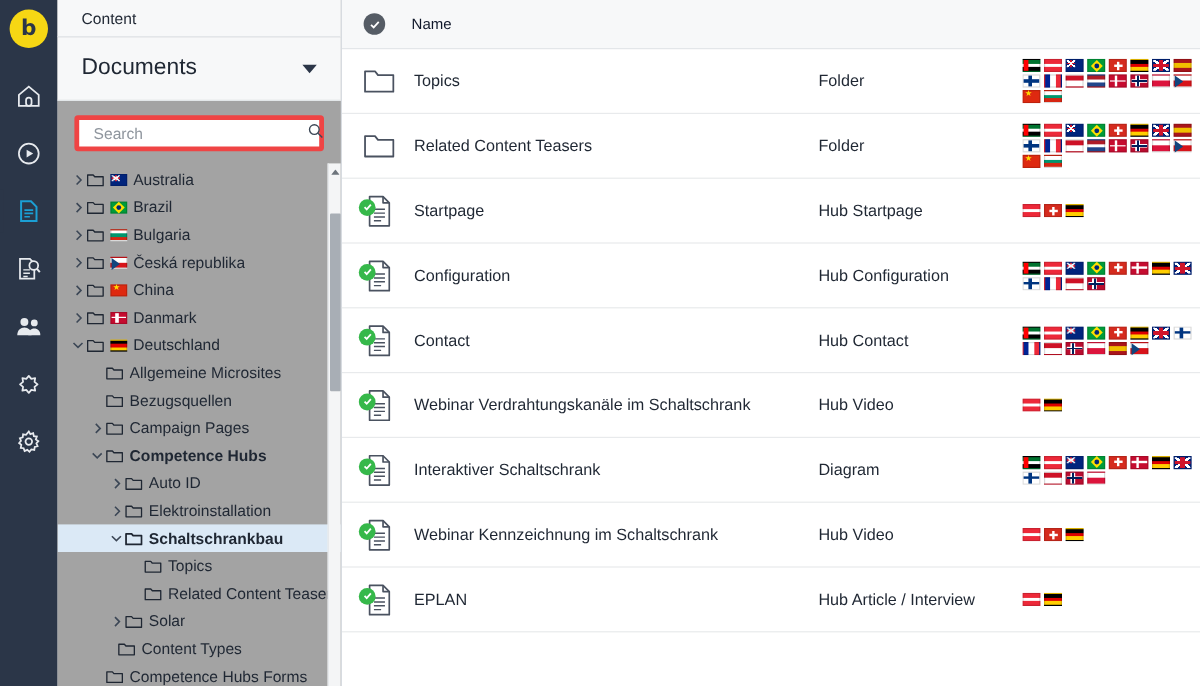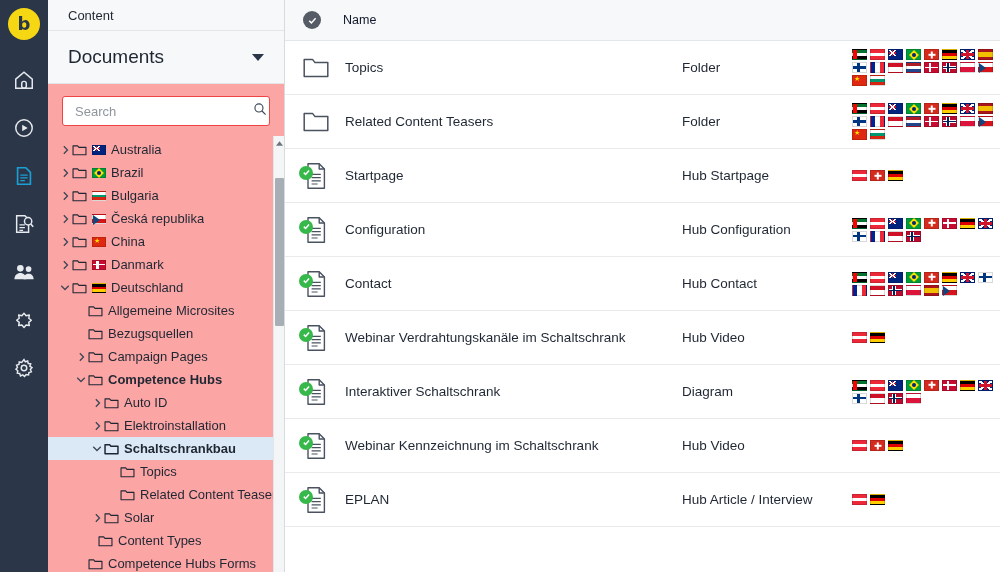--- a/index.html
+++ b/index.html
@@ -41,21 +41,21 @@
   .rail-item svg { display: block; }
   .rail-item.active::before {
     content: ""; position: absolute; left: 0; top: 6px;
     width: 3px; height: 36px; background: #2b3648;
   }
 
   
   .tree-panel {
     width: 237px; flex: 0 0 237px;
     height: 572px;
-    background: #fca5a5;
+    background: #a3a3a3;
     border-right: 1px solid #d7dbe0;
     display: flex; flex-direction: column;
     position: relative;
   }
   .panel-topbar {
     height: 31px;
     background: #f7f8f9;
     border-bottom: 1px solid #e3e6e9;
     display: flex; align-items: center;
     padding-left: 20px;
@@ -74,21 +74,21 @@
   }
   .caret-down {
     width: 0; height: 0;
     border-left: 6px solid transparent;
     border-right: 6px solid transparent;
     border-top: 7px solid #2b3648;
     margin-right: 4px;
   }
   .search-wrap { padding: 12px 14px 10px 14px; }
   .search-box {
-    height: 30px; border: 1px solid #ef4444; border-radius: 3px;
+    height: 30px; border: 4px solid #ef4444; border-radius: 3px;
     display: flex; align-items: center; padding: 0 8px 0 10px;
     background: #fff;
   }
   .search-box input {
     border: 0; outline: 0; flex: 1;
     font-size: 13px; color: #1f2733;
     font-family: "Liberation Sans", sans-serif;
     background: transparent;
   }
   .search-box input::placeholder { color: #8e959d; }

